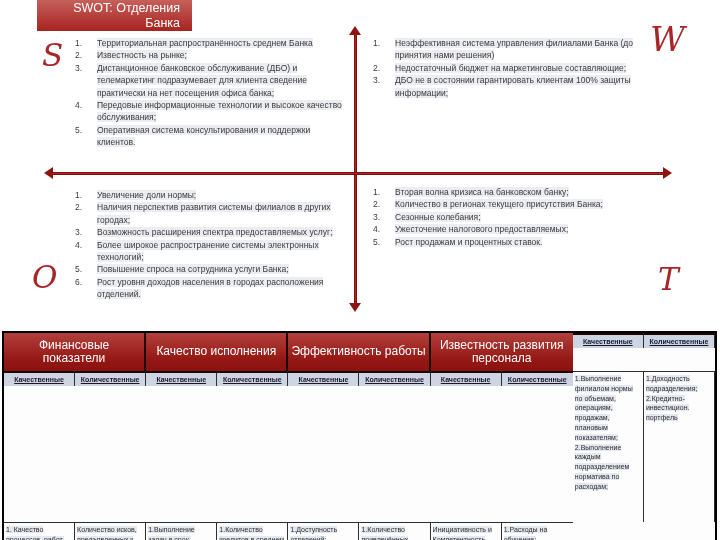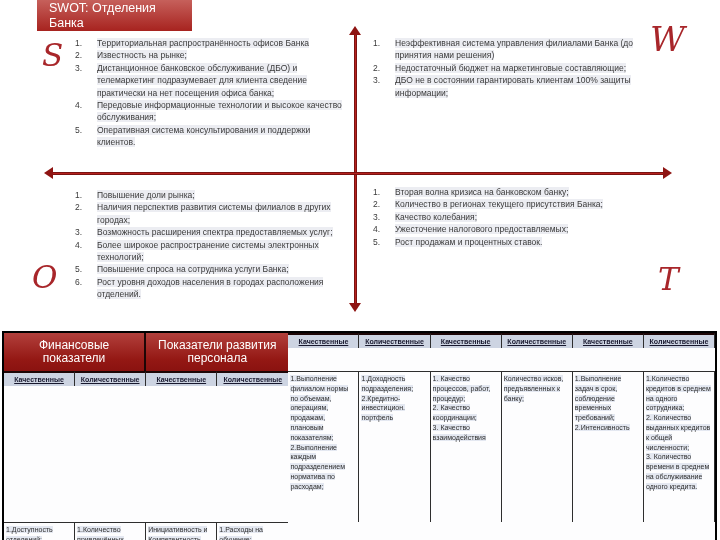--- a/index.html
+++ b/index.html
@@ -2,21 +2,21 @@
 <html><head>
 <meta charset="utf-8">
 <style>
   html,body{margin:0;padding:0;background:#fff;}
   .slide{position:relative;width:720px;height:540px;background:#ffffff;overflow:hidden;
          font-family:"Liberation Sans",sans-serif;color:#3c3c3c;}
 
   
   .title-box{position:absolute;left:37px;top:0;width:155px;height:31px;box-sizing:border-box;
              padding:1px 12px;background:linear-gradient(#c6605b,#a7231f);
-             color:#fff;font-size:12.5px;line-height:14.5px;text-align:left;}
+             color:#fff;font-size:12.5px;line-height:14.5px;text-align:right;}
 
   
   .letter{position:absolute;font-family:"DejaVu Serif",serif;font-style:italic;
           color:#a8262a;font-size:31px;line-height:1;}
   .letter-s{left:42px;top:40px;}
   .letter-w{left:650px;top:22px;font-size:34px;}
   .letter-o{left:32px;top:262px;}
   .letter-t{left:658px;top:264px;}
 
   
@@ -76,21 +76,21 @@
   <div class="axis axis-v"></div>
   <div class="axis axis-h"></div>
   <div class="arr arr-up"></div>
   <div class="arr arr-down"></div>
   <div class="arr arr-left"></div>
   <div class="arr arr-right"></div>
 
   <div class="qlist list-s">
     <div class="item">
         <span class="num">1.</span>
-        <span class="txt"><span class="hl">Территориальная распространённость офисов Банка</span></span>
+        <span class="txt"><span class="hl">Территориальная распространённость среднем Банка</span></span>
       </div>
     <div class="item">
         <span class="num">2.</span>
         <span class="txt"><span class="hl">Известность на рынке;</span></span>
       </div>
     <div class="item">
         <span class="num">3.</span>
         <span class="txt"><span class="hl">Дистанционное банковское обслуживание (ДБО) и телемаркетинг подразумевает для клиента сведение практически на нет посещения офиса банка;</span></span>
       </div>
     <div class="item">
@@ -114,21 +114,21 @@
       </div>
     <div class="item">
         <span class="num">3.</span>
         <span class="txt"><span class="hl">ДБО не в состоянии гарантировать клиентам 100% защиты информации;</span></span>
       </div>
   </div>
 
   <div class="qlist list-o">
     <div class="item">
         <span class="num">1.</span>
-        <span class="txt"><span class="hl">Повышение доли рынка;</span></span>
+        <span class="txt"><span class="hl">Увеличение доли нормы;</span></span>
       </div>
     <div class="item">
         <span class="num">2.</span>
         <span class="txt"><span class="hl">Наличия перспектив развития системы филиалов в других городах;</span></span>
       </div>
     <div class="item">
         <span class="num">3.</span>
         <span class="txt"><span class="hl">Возможность расширения спектра предоставляемых услуг;</span></span>
       </div>
     <div class="item">
@@ -149,35 +149,37 @@
     <div class="item">
         <span class="num">1.</span>
         <span class="txt"><span class="hl">Вторая волна кризиса на банковском банку;</span></span>
       </div>
     <div class="item">
         <span class="num">2.</span>
         <span class="txt"><span class="hl">Количество в регионах текущего присутствия Банка;</span></span>
       </div>
     <div class="item">
         <span class="num">3.</span>
-        <span class="txt"><span class="hl">Качество колебания;</span></span>
+        <span class="txt"><span class="hl">Сезонные колебания;</span></span>
       </div>
     <div class="item">
         <span class="num">4.</span>
         <span class="txt"><span class="hl">Ужесточение налогового предоставляемых;</span></span>
       </div>
     <div class="item">
         <span class="num">5.</span>
         <span class="txt"><span class="hl">Рост продажам и процентных ставок.</span></span>
       </div>
   </div>
 
   <div class="tbl">
     <div class="gh">Финансовые показатели</div>
-    <div class="gh last">Показатели развития персонала</div>
+    <div class="gh">Качество исполнения</div>
+    <div class="gh">Эффективность работы</div>
+    <div class="gh last">Известность развития персонала</div>
 
     <div class="sh">Качественные</div>
     <div class="sh">Количественные</div>
     <div class="sh">Качественные</div>
     <div class="sh">Количественные</div>
     <div class="sh">Качественные</div>
     <div class="sh">Количественные</div>
     <div class="sh">Качественные</div>
     <div class="sh">Количественные</div>
     <div class="sh">Качественные</div>

